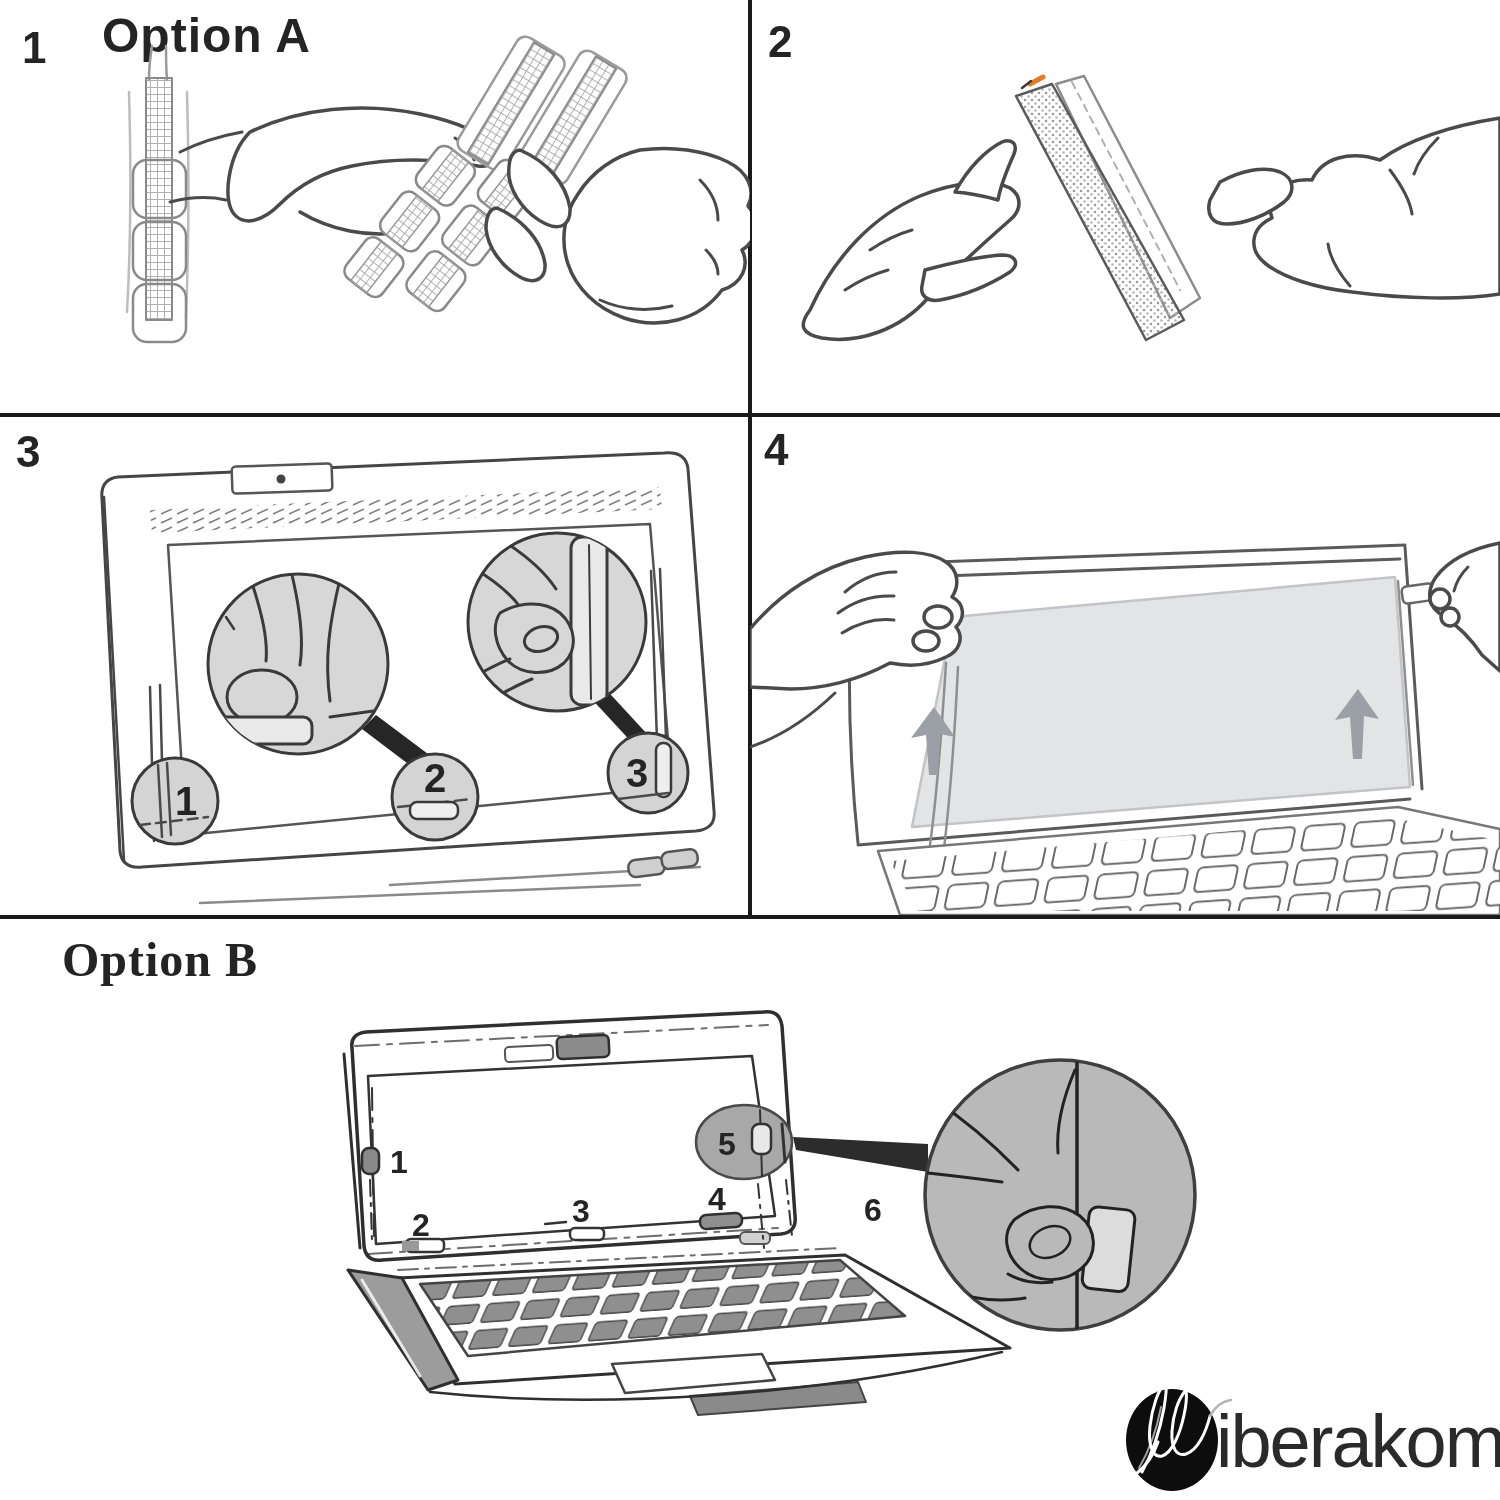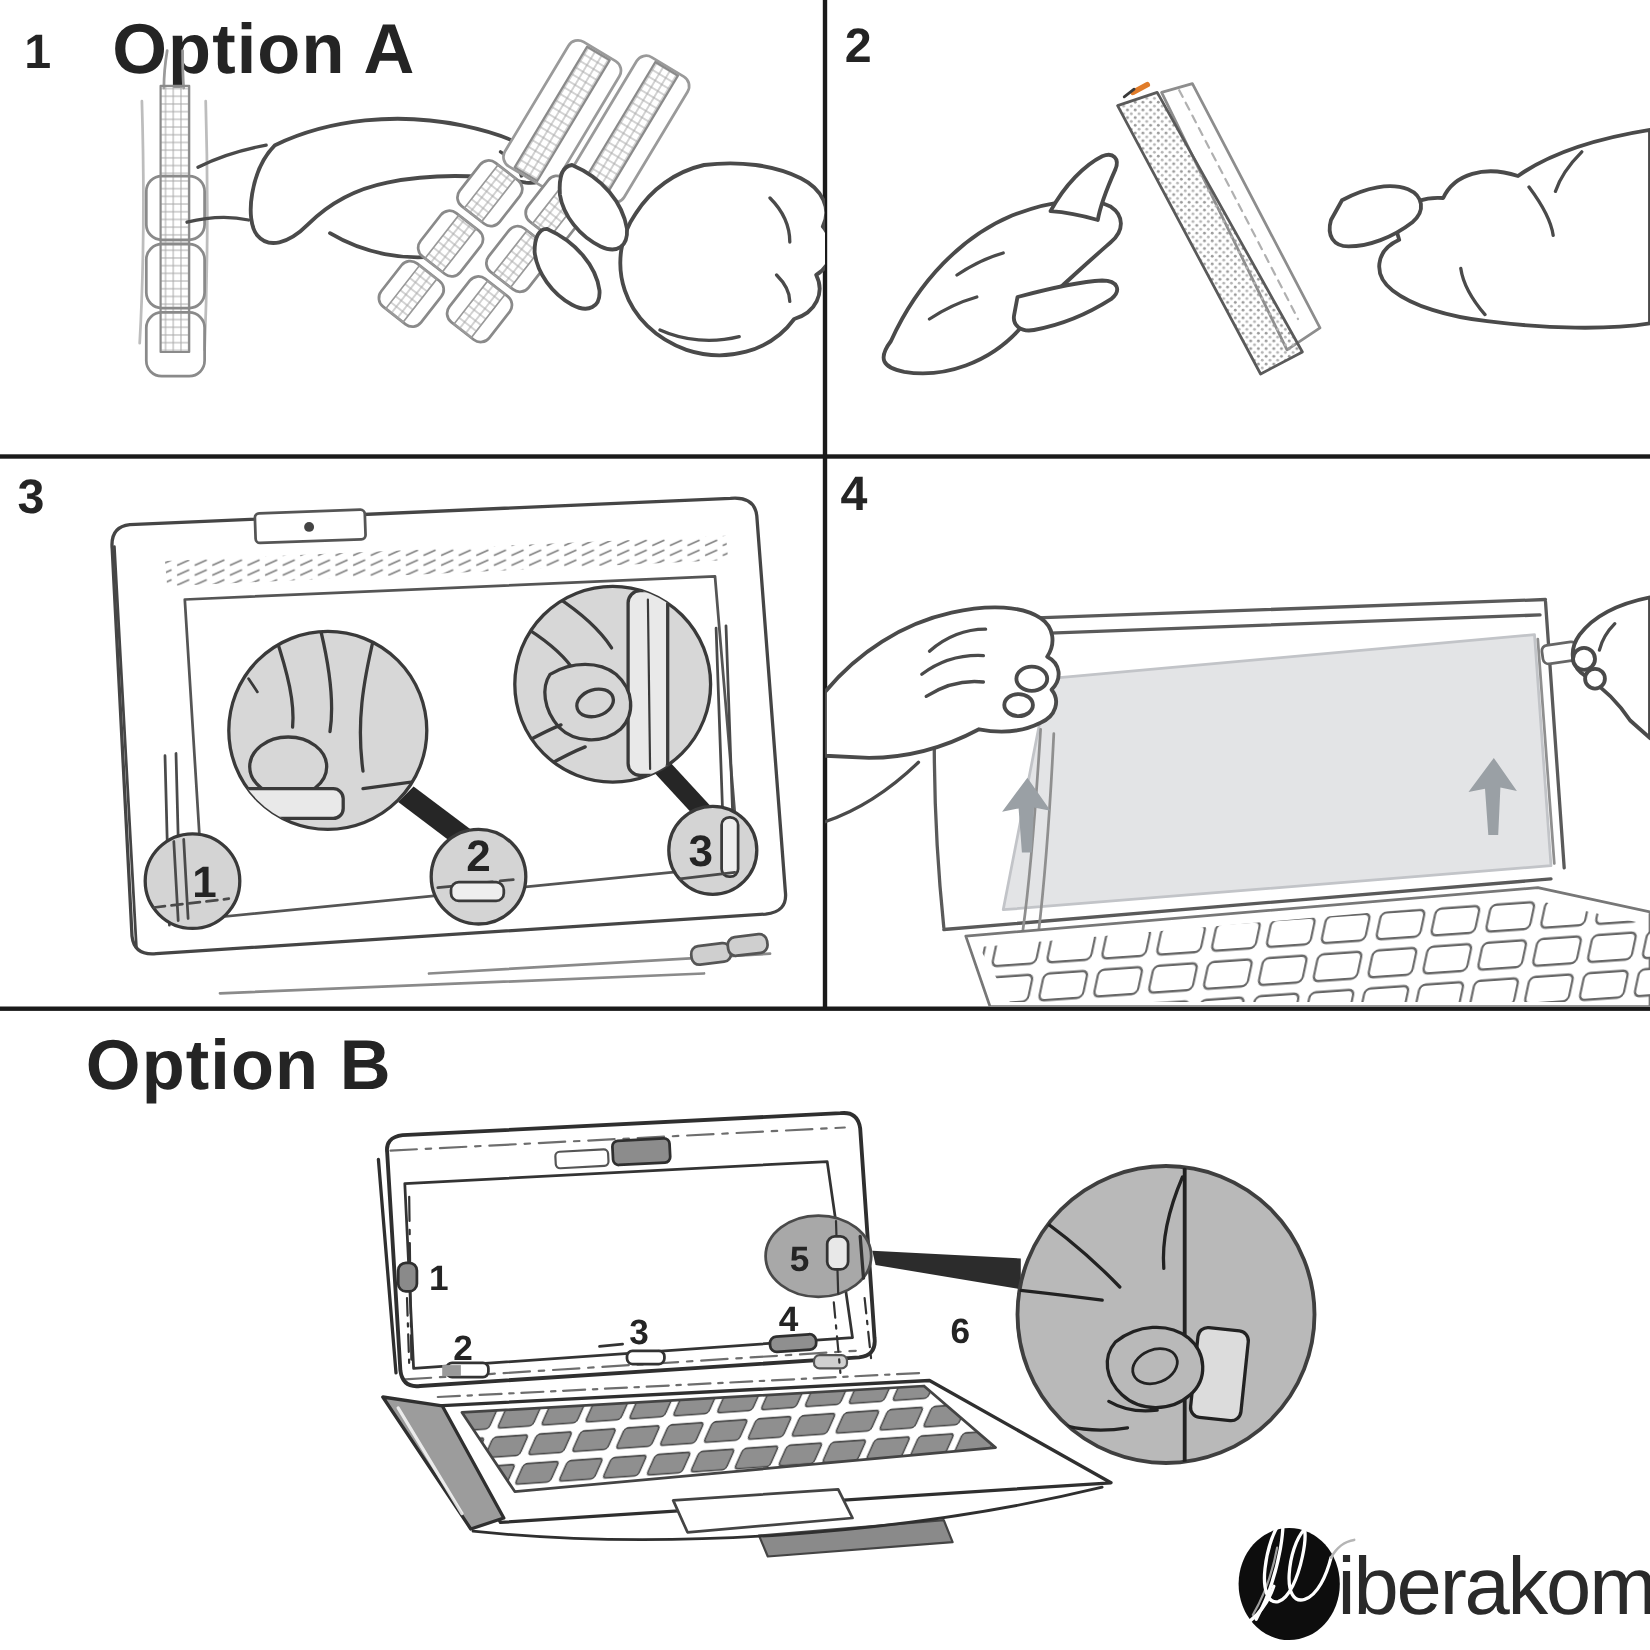--- a/index.html
+++ b/index.html
@@ -1,39 +1,39 @@
 <!DOCTYPE html>
 <html><head>
 <meta charset="utf-8">
 <style>
   html,body{margin:0;padding:0;background:#fff;}
   .page{position:relative;width:1500px;height:1500px;background:#ffffff;overflow:hidden;
         font-family:"Liberation Sans",sans-serif;}
   .divider{position:absolute;background:#1a1a1a;}
   .num{position:absolute;font-weight:bold;color:#242424;font-size:44px;line-height:1;}
-  .title{position:absolute;font-weight:bold;color:#242424;font-size:64px;line-height:1;letter-spacing:1px;}
+  .title{position:absolute;font-weight:bold;color:#242424;font-size:48px;line-height:1;letter-spacing:1px;}
   .panel-svg{position:absolute;}
   svg text{font-family:"Liberation Sans",sans-serif;}
   .logo-rest{font-size:74px;letter-spacing:-2px;fill:#2a2a2a;}
 </style>
 </head>
 <body>
 
 <div class="page">
 
   <div class="divider" style="left:748px;top:0;width:4px;height:918px;"></div>
   <div class="divider" style="left:0;top:413px;width:1500px;height:4px;"></div>
   <div class="divider" style="left:0;top:915px;width:1500px;height:4px;"></div>
 
   <div class="num" style="left:22px;top:26px;">1</div>
   <div class="title" style="left:102px;top:12px;">Option A</div>
   <div class="num" style="left:768px;top:20px;">2</div>
   <div class="num" style="left:16px;top:430px;">3</div>
   <div class="num" style="left:764px;top:428px;">4</div>
-  <div class="title" style="left:78px;top:936px;">Option B</div>
+  <div class="title" style="left:62px;top:936px;font-family:Liberation Serif, serif;">Option B</div>
 
   <svg class="panel-svg" style="left:0;top:0;" width="750" height="413" viewBox="0 0 750 413">
     <defs>
       <pattern id="xh1" width="7" height="7" patternUnits="userSpaceOnUse">
         <path d="M0 3.5 H7 M3.5 0 V7" stroke="#a8a8a8" stroke-width="0.9" fill="none"></path>
       </pattern>
     </defs>
 
     <g stroke-linecap="round" stroke-linejoin="round">
       <path d="M129 92 C131 160 131 240 127 312" stroke="#bdbdbd" stroke-width="2.5" fill="none"></path>

